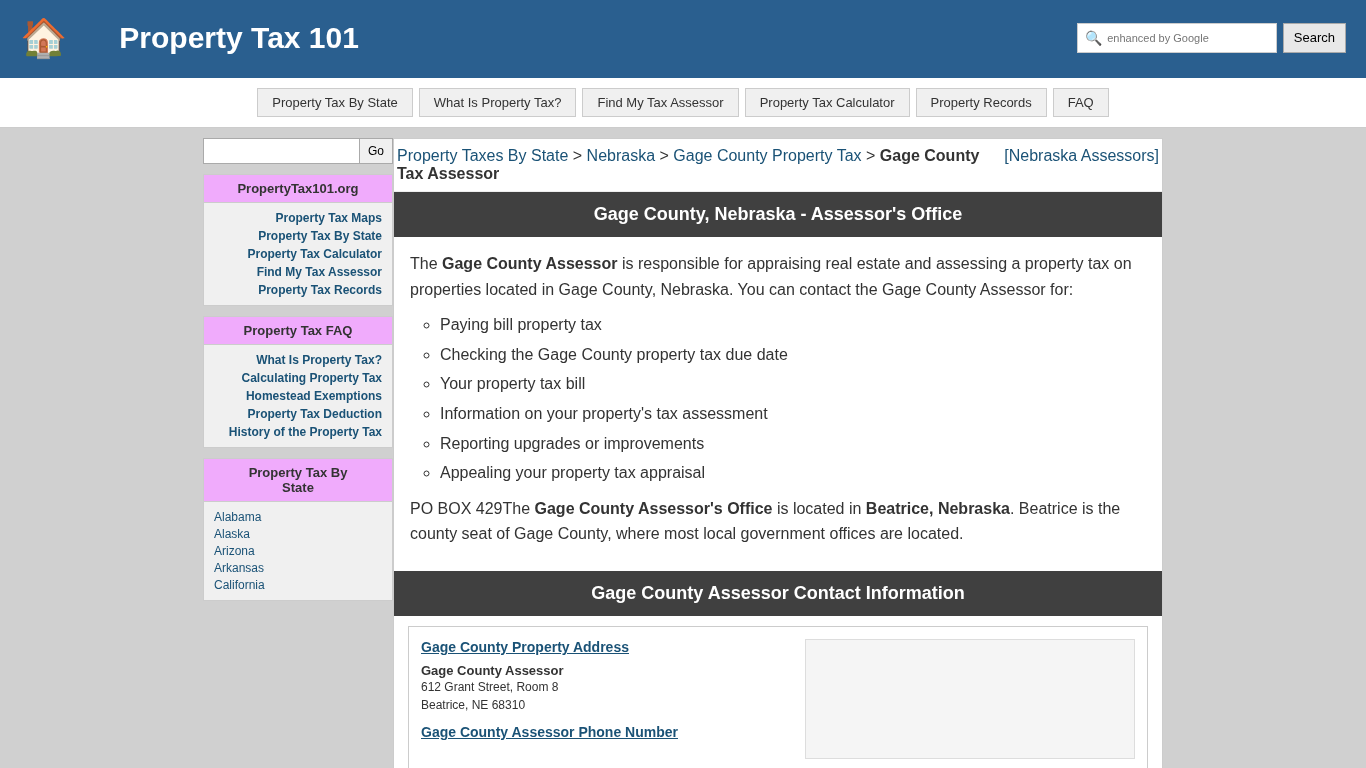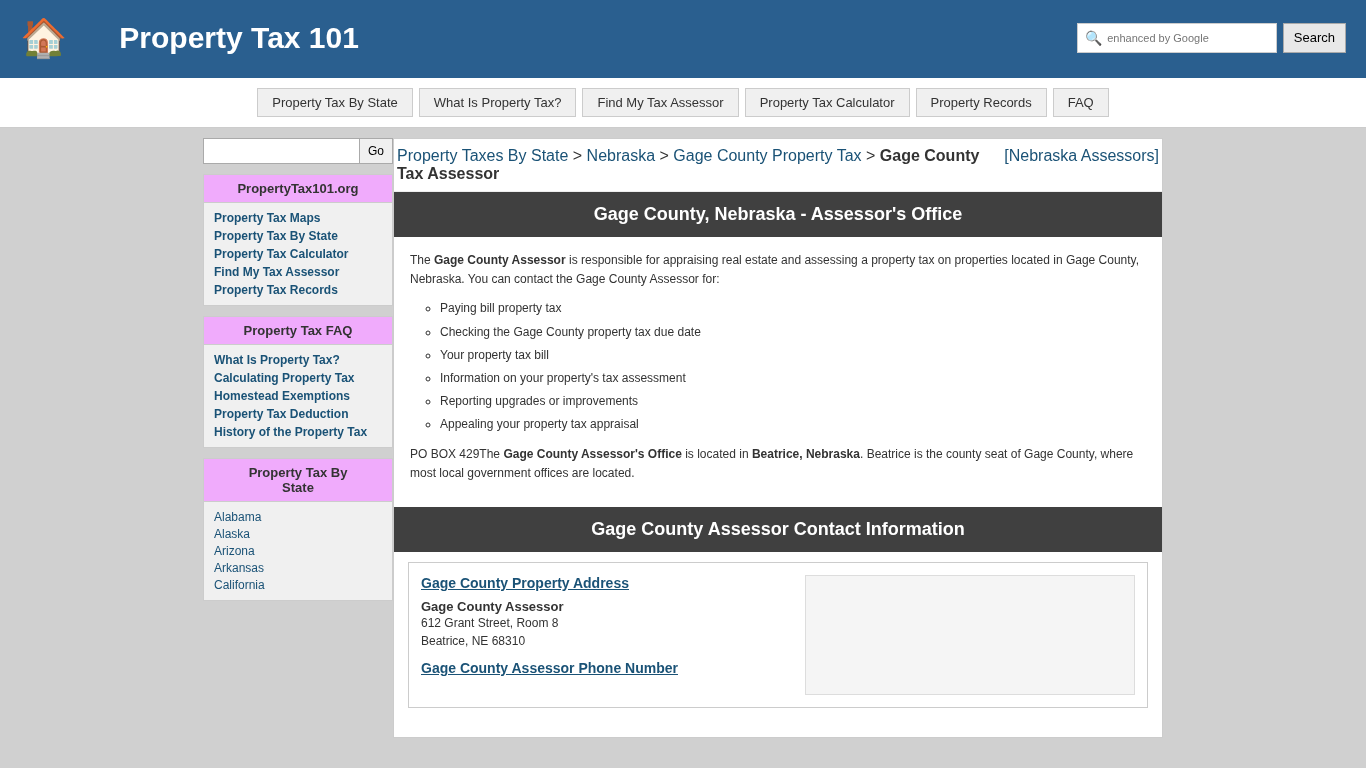--- a/index.html
+++ b/index.html
@@ -134,20 +134,21 @@
       padding: 6px 10px;
       font-weight: bold;
       font-size: 13px;
       text-align: center;
     }
     .sidebar-links {
       padding: 8px 10px;
       display: flex;
       flex-direction: column;
       gap: 4px;
+      text-align: right;
     }
     .sidebar-link {
       color: #1a5276;
       text-decoration: none;
       font-size: 12px;
       font-weight: bold;
     }
 
     .state-list {
       padding: 8px 10px;
@@ -196,21 +197,21 @@
       padding: 12px;
       text-align: center;
       font-size: 18px;
       font-weight: bold;
       margin: 0;
     }
 
     
     .content-body {
       padding: 14px 16px;
-      font-size: 12px;
+      font-size: 16px;
       line-height: 1.6;
     }
     .content-body p { margin-bottom: 10px; }
     .content-body ul {
       margin-left: 30px;
       margin-bottom: 10px;
     }
     .content-body ul li {
       margin-bottom: 4px;
       list-style-type: circle;

